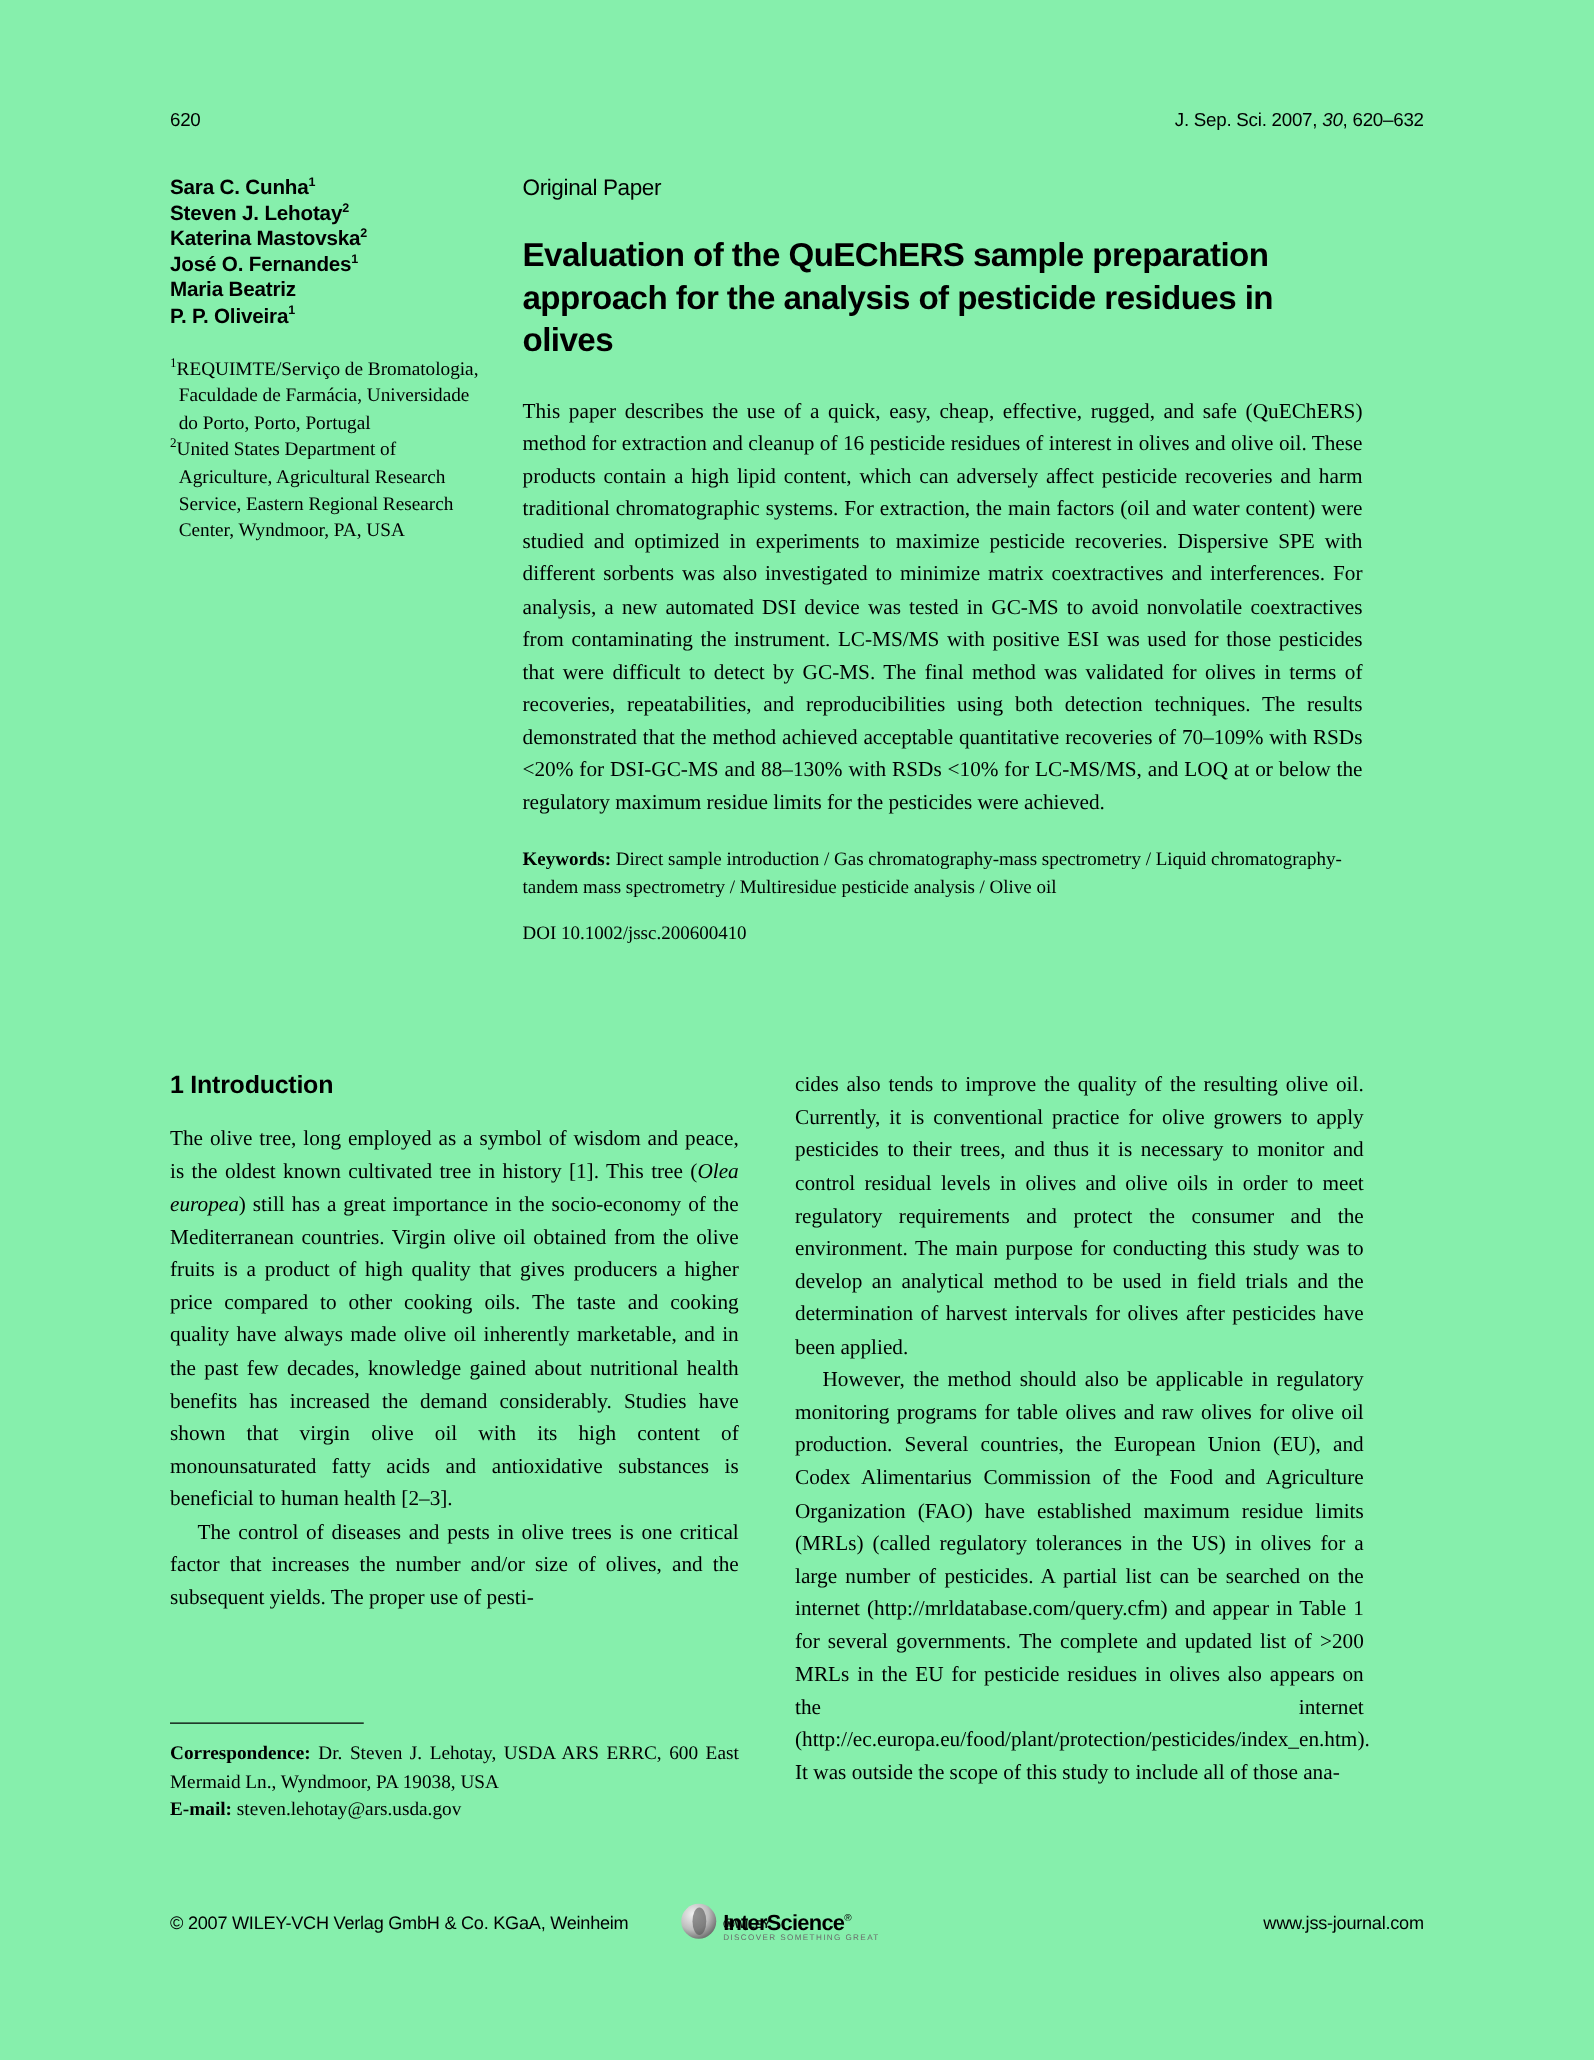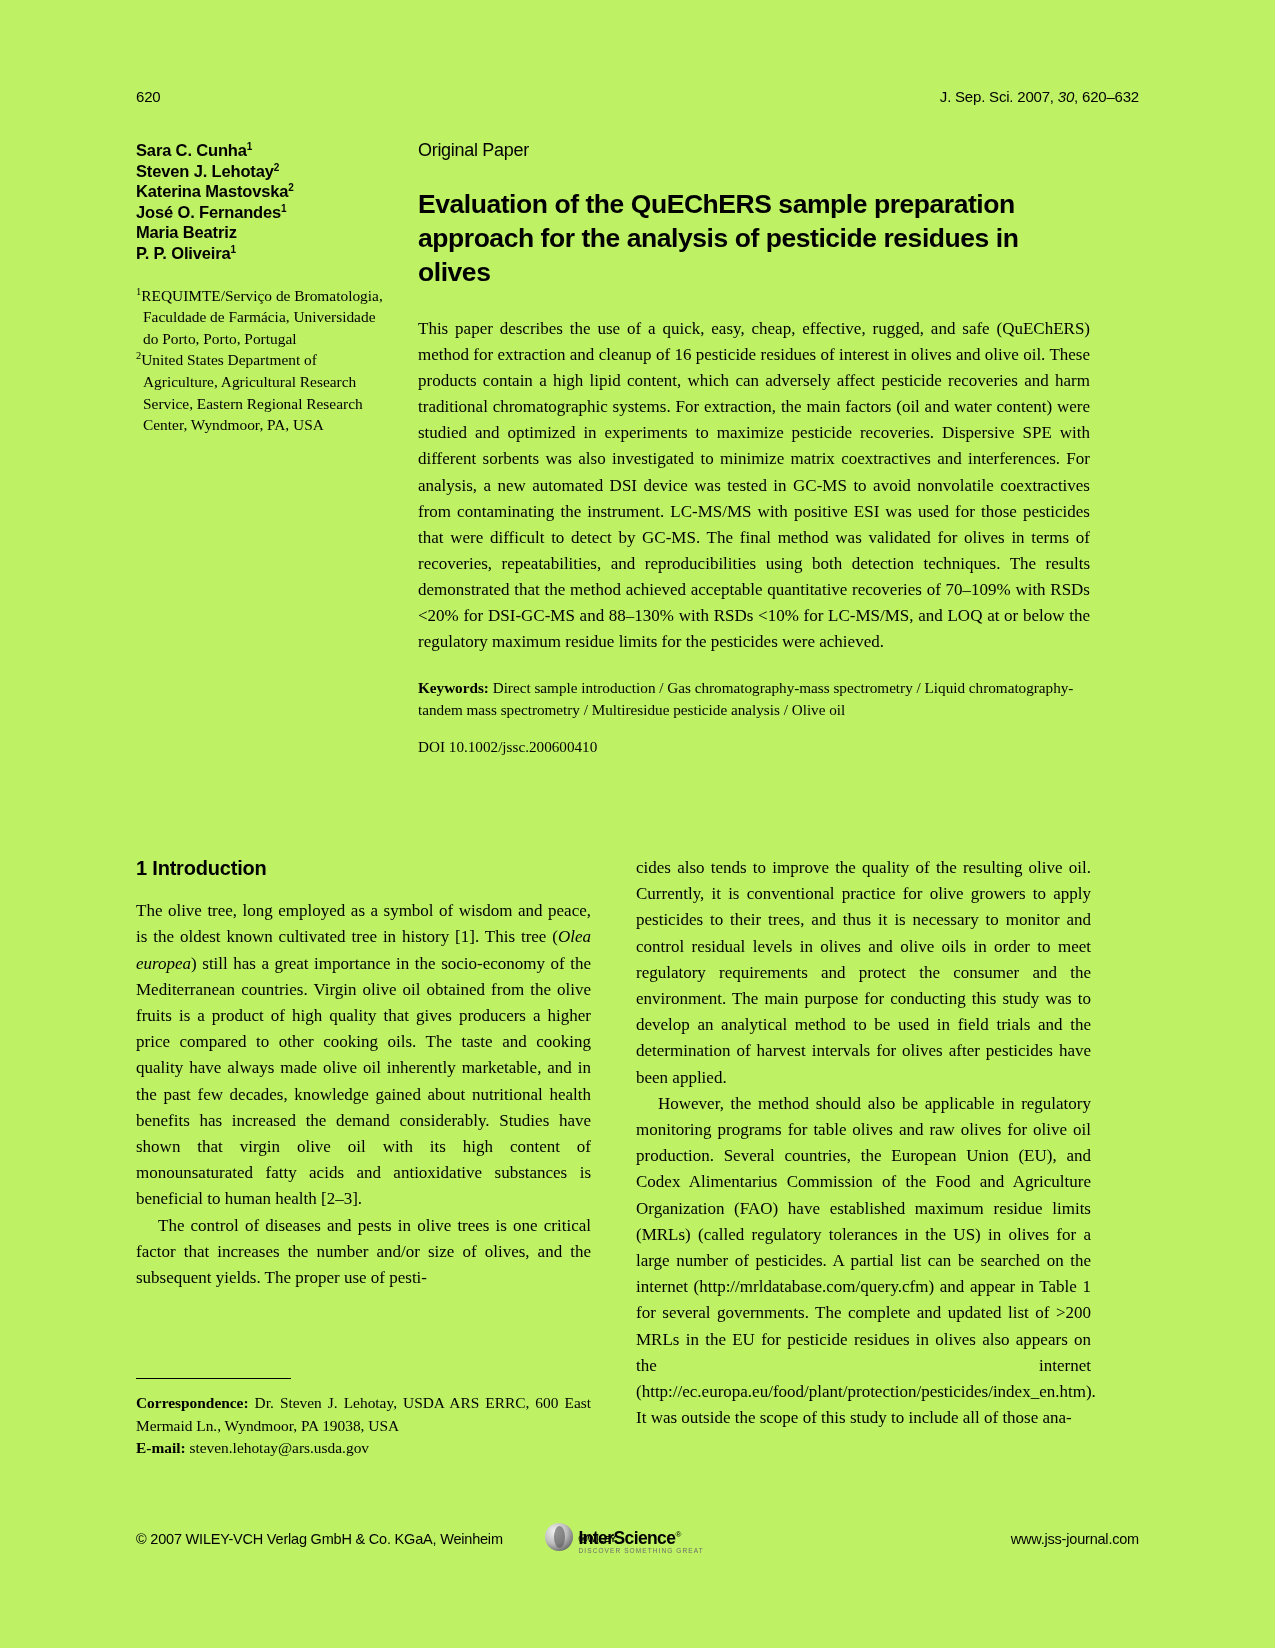--- a/index.html
+++ b/index.html
@@ -4,21 +4,21 @@
 <style>
   html, body {
     margin: 0;
     padding: 0;
     background: #ffffff;
   }
   .page {
     position: relative;
     width: 1275px;
     height: 1648px;
-    background: #bef264;
+    background: #86efac;
     margin: 0 auto;
     overflow: hidden;
     color: #000000;
   }
 
   
   .runhead {
     position: absolute;
     top: 88px;
     left: 136px;

